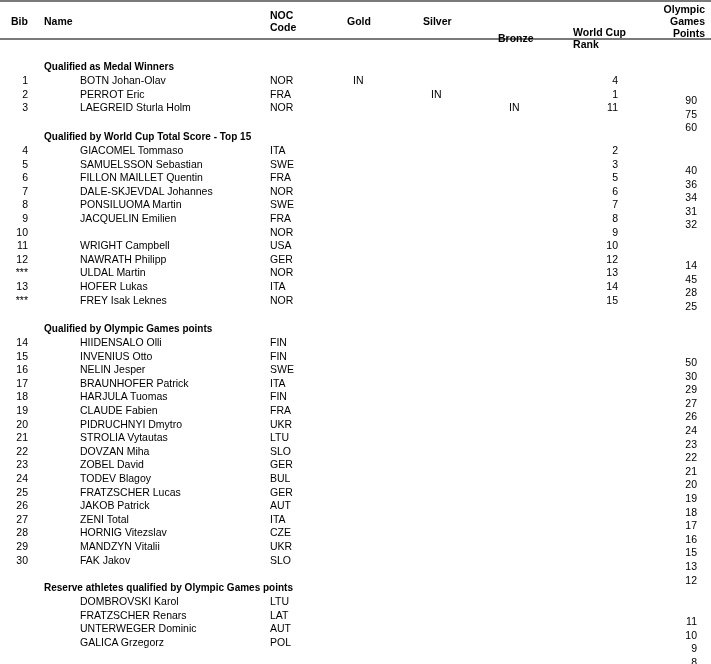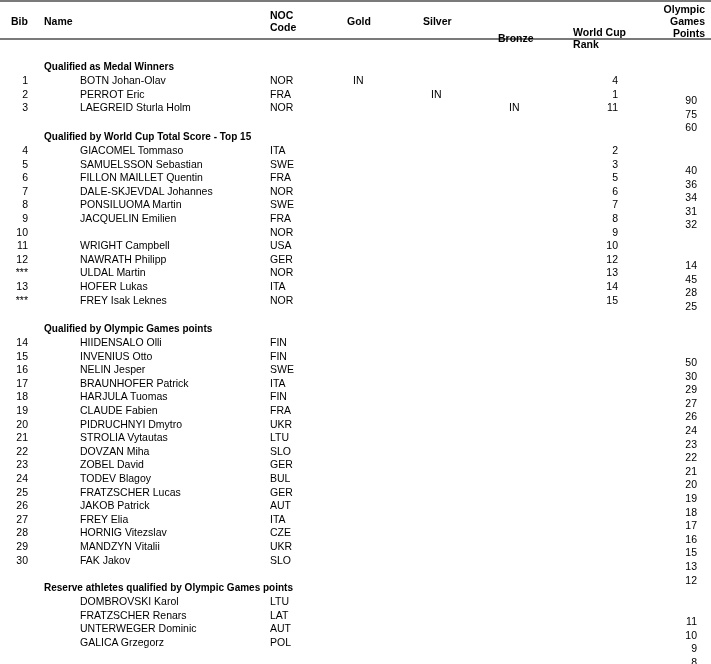--- a/index.html
+++ b/index.html
@@ -340,21 +340,21 @@
       <span class="c-name">JAKOB Patrick</span>
       <span class="c-noc">AUT</span>
       <span class="c-gold"></span>
       <span class="c-silver"></span>
       <span class="c-bronze"></span>
       <span class="c-wc"></span>
       <span class="c-og">17</span>
     </div>
     <div class="row" style="top: 512.8px;">
       <span class="c-bib">27</span>
-      <span class="c-name">FREY Elia</span>
+      <span class="c-name">ZENI Total</span>
       <span class="c-noc">ITA</span>
       <span class="c-gold"></span>
       <span class="c-silver"></span>
       <span class="c-bronze"></span>
       <span class="c-wc"></span>
       <span class="c-og">16</span>
     </div>
     <div class="row" style="top: 526.4px;">
       <span class="c-bib">28</span>
       <span class="c-name">HORNIG Vitezslav</span>

